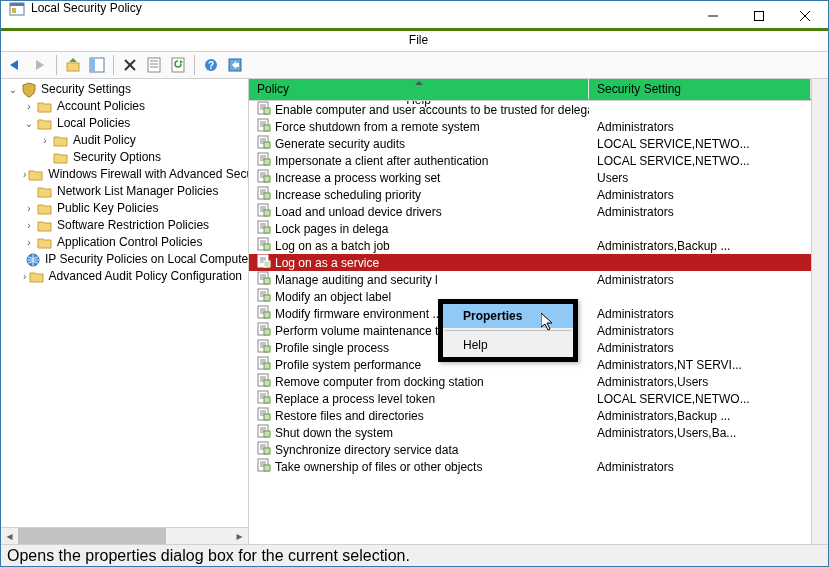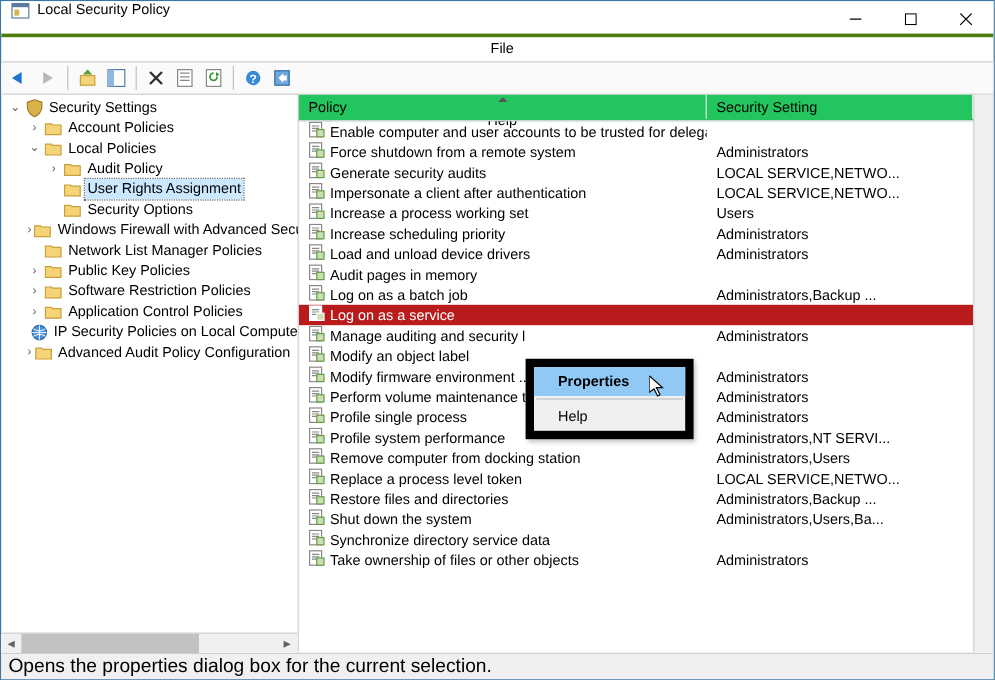--- a/index.html
+++ b/index.html
@@ -137,21 +137,21 @@
   display:flex;
 }
 .sbar-h .thumb { background:#c2c2c2; height:100%; }
 .sbar-h .arrow { width:17px; display:flex; align-items:center; justify-content:center; color:#606060;}
 .context-menu {
   position:absolute;
   left:438px;
   top:299px;
   width:140px;
   background:#f0f0f0;
-  border:7px solid #000000;
+  border:5px solid #000000;
   box-shadow:2px 2px 4px rgba(0,0,0,0.25);
   z-index:50;
 }
 .context-menu .cm-item {
   padding:5px 20px;
   font-size:12px;
 }
 .context-menu .cm-item.hover {
   background:#90c8f6;
   font-weight:bold;
@@ -310,31 +310,20 @@
                       <span class="exp">›</span>
                       <span class="nico">
                         <svg width="16" height="14">
                           <path d="M1 3 h5 l1 1 h7 v8 h-13 z" fill="#f5d478" stroke="#c9a03a"></path>
                         </svg>
                       </span>
                       <span class="lbl">Audit Policy</span>
                     </div>
                   </li>
                   <li>
-                    <div class="node selected">
-                      <span class="exp"></span>
-                      <span class="nico">
-                        <svg width="16" height="14">
-                          <path d="M1 3 h5 l1 1 h7 v8 h-13 z" fill="#f5d478" stroke="#c9a03a"></path>
-                        </svg>
-                      </span>
-                      <span class="lbl">User Rights Assignment</span>
-                    </div>
-                  </li>
-                  <li>
                     <div class="node">
                       <span class="exp"></span>
                       <span class="nico">
                         <svg width="16" height="14">
                           <path d="M1 3 h5 l1 1 h7 v8 h-13 z" fill="#f5d478" stroke="#c9a03a"></path>
                         </svg>
                       </span>
                       <span class="lbl">Security Options</span>
                     </div>
                   </li>
@@ -531,21 +520,21 @@
             </div>
             <div class="row">
               <div class="cell col-policy">
                 <span><svg class="picon" width="14" height="14">
                     <rect x="1" y="1" width="10" height="12" fill="#fff" stroke="#888"></rect>
                     <line x1="3" y1="4" x2="9" y2="4" stroke="#888"></line>
                     <line x1="3" y1="6" x2="9" y2="6" stroke="#888"></line>
                     <line x1="3" y1="8" x2="9" y2="8" stroke="#888"></line>
                     <rect x="7" y="7" width="6" height="6" fill="#c9e0b0" stroke="#6a9a4a"></rect>
                   </svg></span>
-                <span>Audit pages in memory</span>
+                <span>Lock pages in delega</span>
               </div>
               <div class="cell col-setting"></div>
             </div>
             <div class="row">
               <div class="cell col-policy">
                 <span><svg class="picon" width="14" height="14">
                     <rect x="1" y="1" width="10" height="12" fill="#fff" stroke="#888"></rect>
                     <line x1="3" y1="4" x2="9" y2="4" stroke="#888"></line>
                     <line x1="3" y1="6" x2="9" y2="6" stroke="#888"></line>
                     <line x1="3" y1="8" x2="9" y2="8" stroke="#888"></line>

